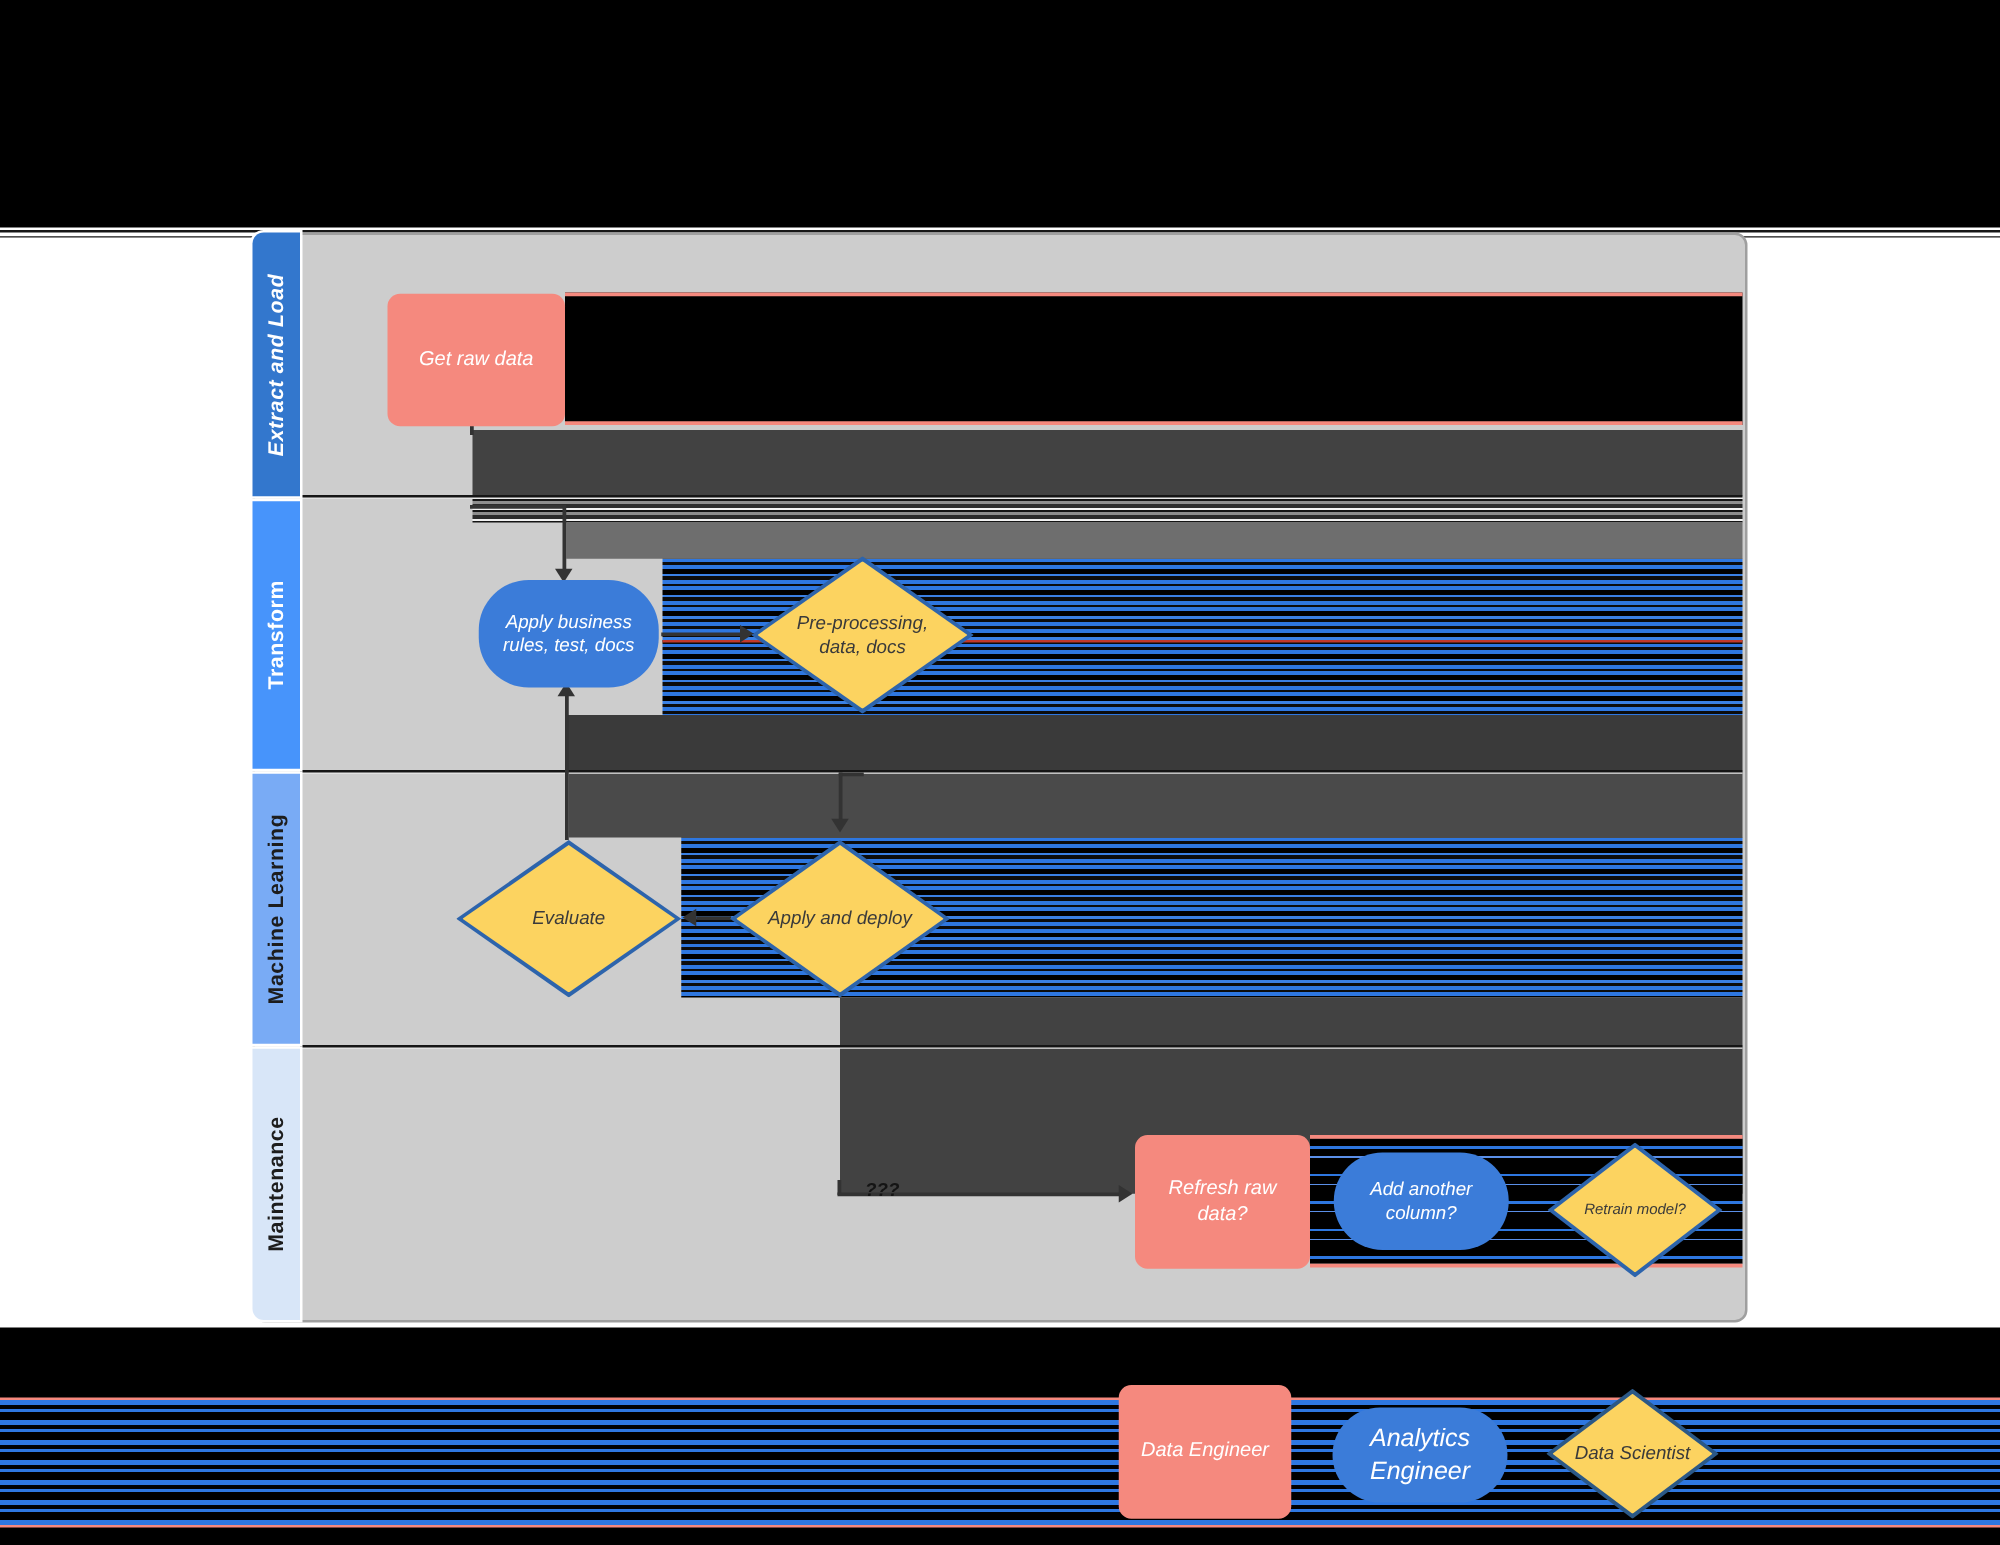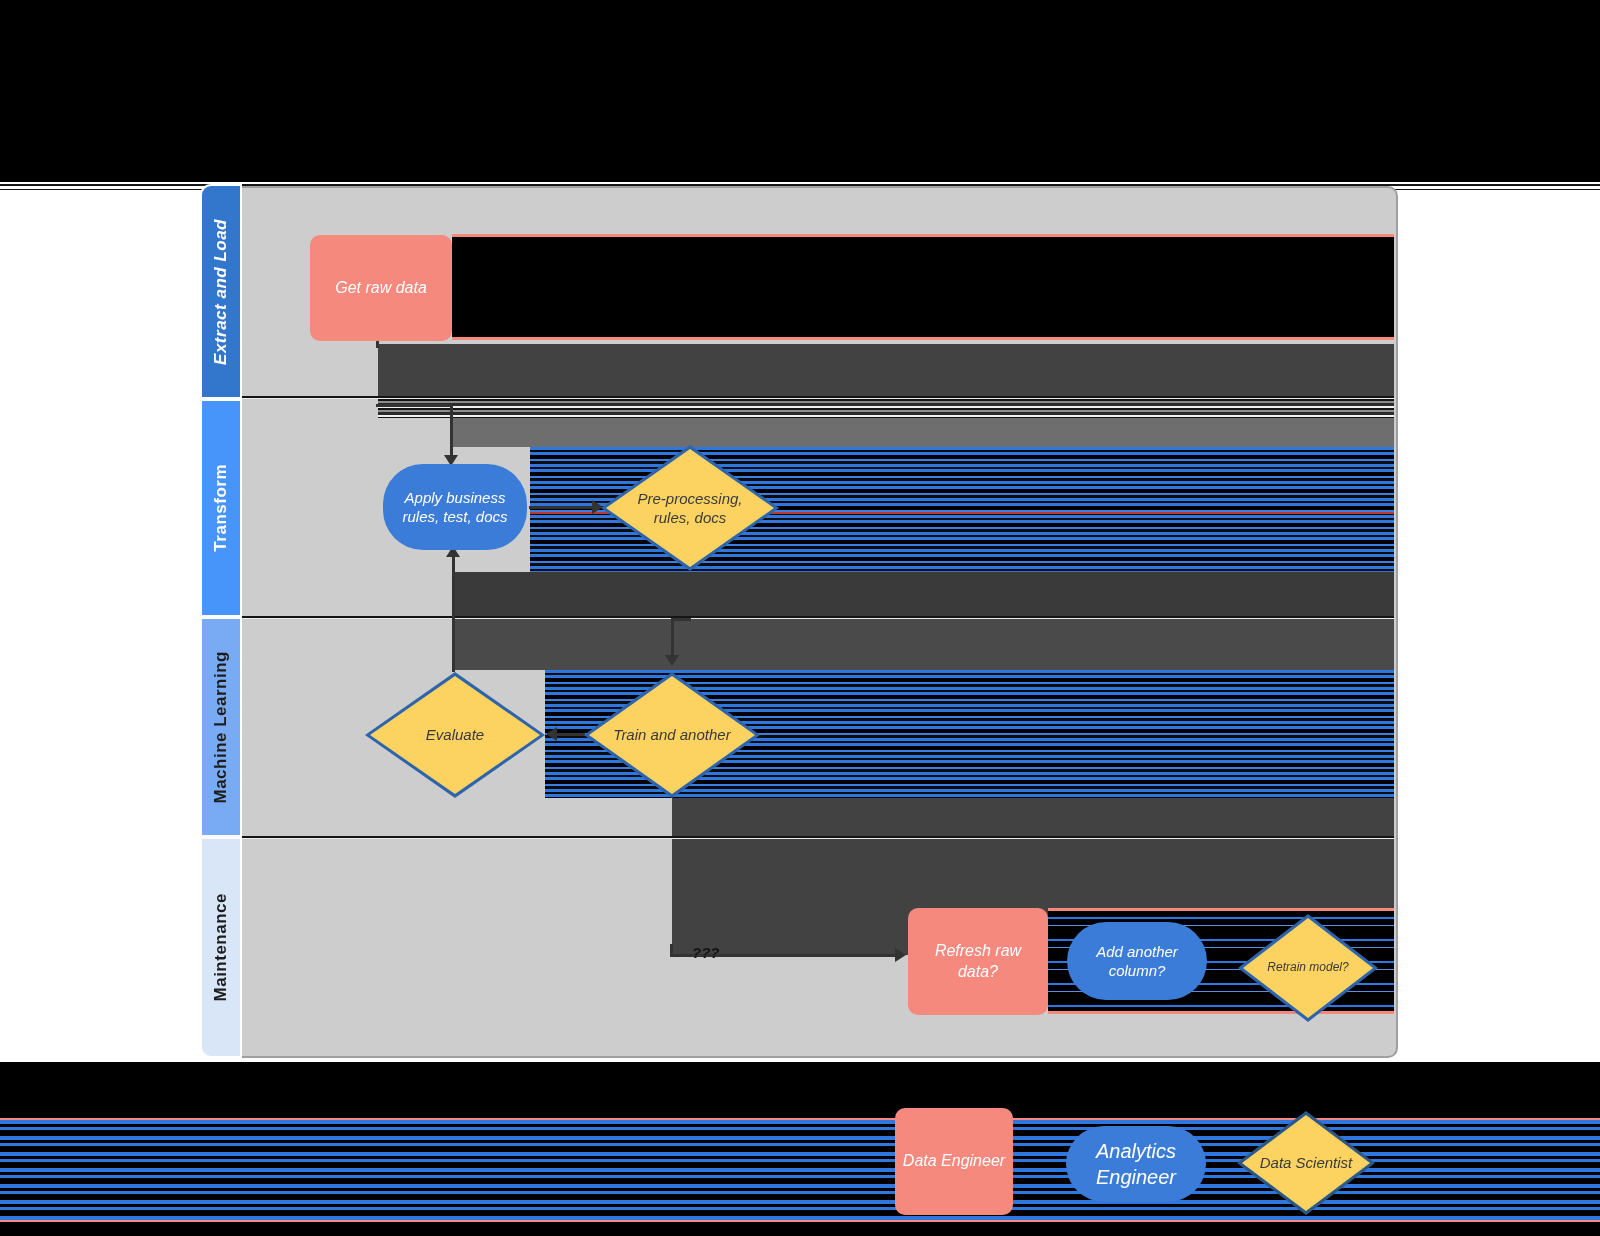--- a/index.html
+++ b/index.html
@@ -133,33 +133,33 @@
   <div class="abs node rect-node" style="left:310px;top:235px;width:142px;height:106px;">
     <div class="node-label">Get raw data</div>
   </div>
 
   <div class="abs node stadium-node" style="left:383px;top:464px;width:144px;height:86px;border-radius:40px;">
     <div class="node-label" style="width:118px;">Apply business rules, test, docs</div>
   </div>
 
   <div class="abs diamond" style="left:601px;top:445px;width:178px;height:126px;">
     <div class="diamond-in">
-      <div class="node-label">Pre-processing, rules, docs</div>
+      <div class="node-label">Pre-processing, data, docs</div>
     </div>
   </div>
 
   <div class="abs diamond" style="left:365px;top:672px;width:180px;height:126px;">
     <div class="diamond-in">
       <div class="node-label">Evaluate</div>
     </div>
   </div>
 
   <div class="abs diamond" style="left:584px;top:672px;width:176px;height:126px;">
     <div class="diamond-in">
-      <div class="node-label" style="width:88%;">Train and another</div>
+      <div class="node-label" style="width:88%;">Apply and deploy</div>
     </div>
   </div>
 
   <div class="abs node stadium-node" style="left:1067px;top:922px;width:140px;height:78px;border-radius:39px;">
     <div class="node-label" style="width:108px;">Add another column?</div>
   </div>
 
   <div class="abs node rect-node" style="left:908px;top:908px;width:140px;height:107px;">
     <div class="node-label" style="width:105px;">Refresh raw data?</div>
   </div>
@@ -176,21 +176,21 @@
   <div class="abs lane-band band-2">
     <span class="vtext">Transform</span>
   </div>
   <div class="abs lane-band band-3">
     <span class="vtext">Machine Learning</span>
   </div>
   <div class="abs lane-band band-4">
     <span class="vtext">Maintenance</span>
   </div>
 
-  <div class="abs node rect-node" style="left:895px;top:1108px;width:118px;height:107px;">
+  <div class="abs node rect-node" style="left:895px;top:1108px;width:138px;height:107px;">
     <div class="node-label">Data Engineer</div>
   </div>
   <div class="abs node stadium-node" style="left:1066px;top:1126px;width:140px;height:76px;border-radius:38px;">
     <div class="node-label" style="width:100px;font-size:20px;">Analytics Engineer</div>
   </div>
   <div class="abs diamond legend-border" style="left:1237px;top:1111px;width:138px;height:104px;">
     <div class="diamond-in">
       <div class="node-label" style="font-size:15px;width:96%;">Data Scientist</div>
     </div>
   </div>

